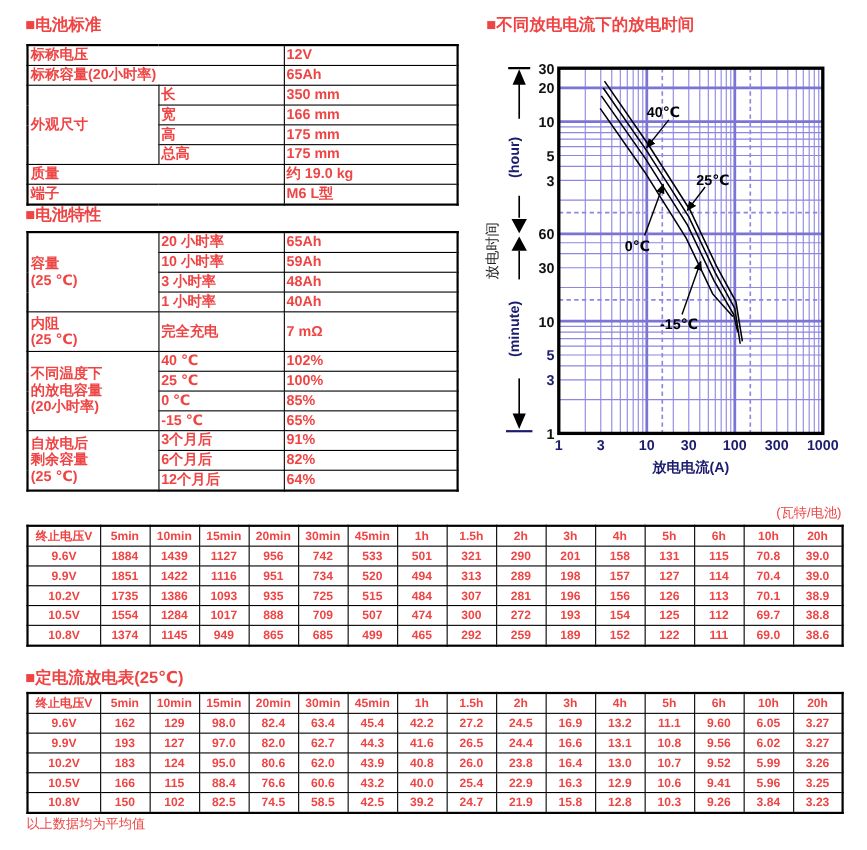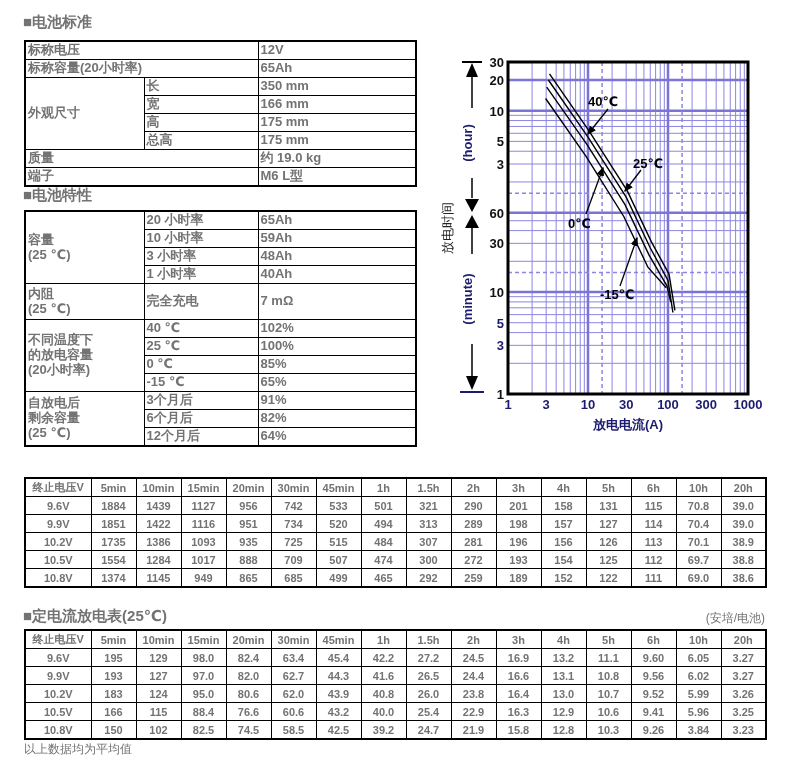--- a/index.html
+++ b/index.html
@@ -1,17 +1,17 @@
 <!DOCTYPE html>
 <html><head>
 <meta charset="utf-8">
 <style>
   html,body{margin:0;padding:0;background:#fff;}
   .page{position:relative;width:788px;height:773px;background:#fff;overflow:hidden;
-        font-family:"Liberation Sans","DejaVu Sans",sans-serif;color:#737373;}
+        font-family:"Liberation Sans","DejaVu Sans",sans-serif;color:#ef4444;}
   .sec-title{position:absolute;font-weight:bold;font-size:15px;white-space:nowrap;}
   .unit-label{position:absolute;font-size:12px;white-space:nowrap;text-align:right;width:165px;}
   .footnote{position:absolute;font-size:12px;font-family:Liberation Serif, serif;}
   table{border-collapse:collapse;}
   .spec{position:absolute;table-layout:fixed;border:2px solid #000;width:391px;}
   .spec td{border:1px solid #000;font-weight:bold;font-size:13px;text-align:left;
            vertical-align:middle;padding:0 2px;height:17px;line-height:1.15;white-space:pre-line;}
   .spec td.tall{height:35px;}
   .big{position:absolute;table-layout:fixed;border:2px solid #000;width:741px;}
   .big th,.big td{border:1px solid #000;font-weight:bold;font-size:11px;text-align:center;
@@ -130,20 +130,21 @@
       <td>6个月后</td>
       <td>82%</td>
     </tr>
     <tr>
       <td>12个月后</td>
       <td>64%</td>
     </tr>
   </tbody>
     </table>
 
+  <div class="sec-title" style="left:442px;top:13px">■不同放电电流下的放电时间</div>
   <div class="chart-wrap">
     <svg id="chart-svg" width="348" height="430" viewBox="0 0 348 430">
         <defs>
           <marker id="ah" orient="auto" markerWidth="8" markerHeight="8" refX="6" refY="3">
             <path d="M0,0 L7,3 L0,6 z" fill="#000"></path>
           </marker>
         </defs>
         <line x1="92.0823996531185" y1="52" x2="92.0823996531185" y2="384" stroke="#8d86e2" stroke-width="1"></line>
         <line x1="106.169700377573" y1="52" x2="106.169700377573" y2="384" stroke="#8d86e2" stroke-width="1"></line>
         <line x1="116.164799306237" y1="52" x2="116.164799306237" y2="384" stroke="#8d86e2" stroke-width="1"></line>
@@ -239,20 +240,21 @@
         <polygon points="32,202 25,189 39,189" fill="#000"></polygon>
         <polygon points="32,205 25,218 39,218" fill="#000"></polygon>
         <line x1="32" y1="218" x2="32" y2="244" stroke="#000" stroke-width="1.5"></line>
         <text x="32" y="289" font-size="13" fill="#1c1c6e" text-anchor="middle" font-weight="bold" transform="rotate(-90 32 289)">(minute)</text>
         <line x1="32" y1="334" x2="32" y2="368" stroke="#000" stroke-width="1.5"></line>
         <polygon points="32,380 26,366 38,366" fill="#000"></polygon>
         <line x1="20" y1="382" x2="44" y2="382" stroke="#1c1c6e" stroke-width="2"></line>
       </svg>
   </div>
 
+  <div class="unit-label" style="left:600px;top:458px">(瓦特/电池)</div>
   <table class="big" style="left:24px;top:477px">
     <colgroup id="power-cols">
         <col style="width: 66px;">
         <col style="width: 45px;">
         <col style="width: 45px;">
         <col style="width: 45px;">
         <col style="width: 45px;">
         <col style="width: 45px;">
         <col style="width: 45px;">
         <col style="width: 45px;">
@@ -371,21 +373,20 @@
           <td>152</td>
           <td>122</td>
           <td>111</td>
           <td>69.0</td>
           <td>38.6</td>
         </tr>
       </tbody>
   </table>
 
   <div class="sec-title" style="left:23px;top:607px">■定电流放电表(25℃)</div>
-  <div class="unit-label" style="left:600px;top:610px">(安培/电池)</div>
   <table class="big" style="left:24px;top:629px">
     <colgroup id="current-cols">
         <col style="width: 66px;">
         <col style="width: 45px;">
         <col style="width: 45px;">
         <col style="width: 45px;">
         <col style="width: 45px;">
         <col style="width: 45px;">
         <col style="width: 45px;">
         <col style="width: 45px;">
@@ -412,21 +413,21 @@
           <th>2h</th>
           <th>3h</th>
           <th>4h</th>
           <th>5h</th>
           <th>6h</th>
           <th>10h</th>
           <th>20h</th>
         </tr>
         <tr>
           <td>9.6V</td>
-          <td>195</td>
+          <td>162</td>
           <td>129</td>
           <td>98.0</td>
           <td>82.4</td>
           <td>63.4</td>
           <td>45.4</td>
           <td>42.2</td>
           <td>27.2</td>
           <td>24.5</td>
           <td>16.9</td>
           <td>13.2</td>

